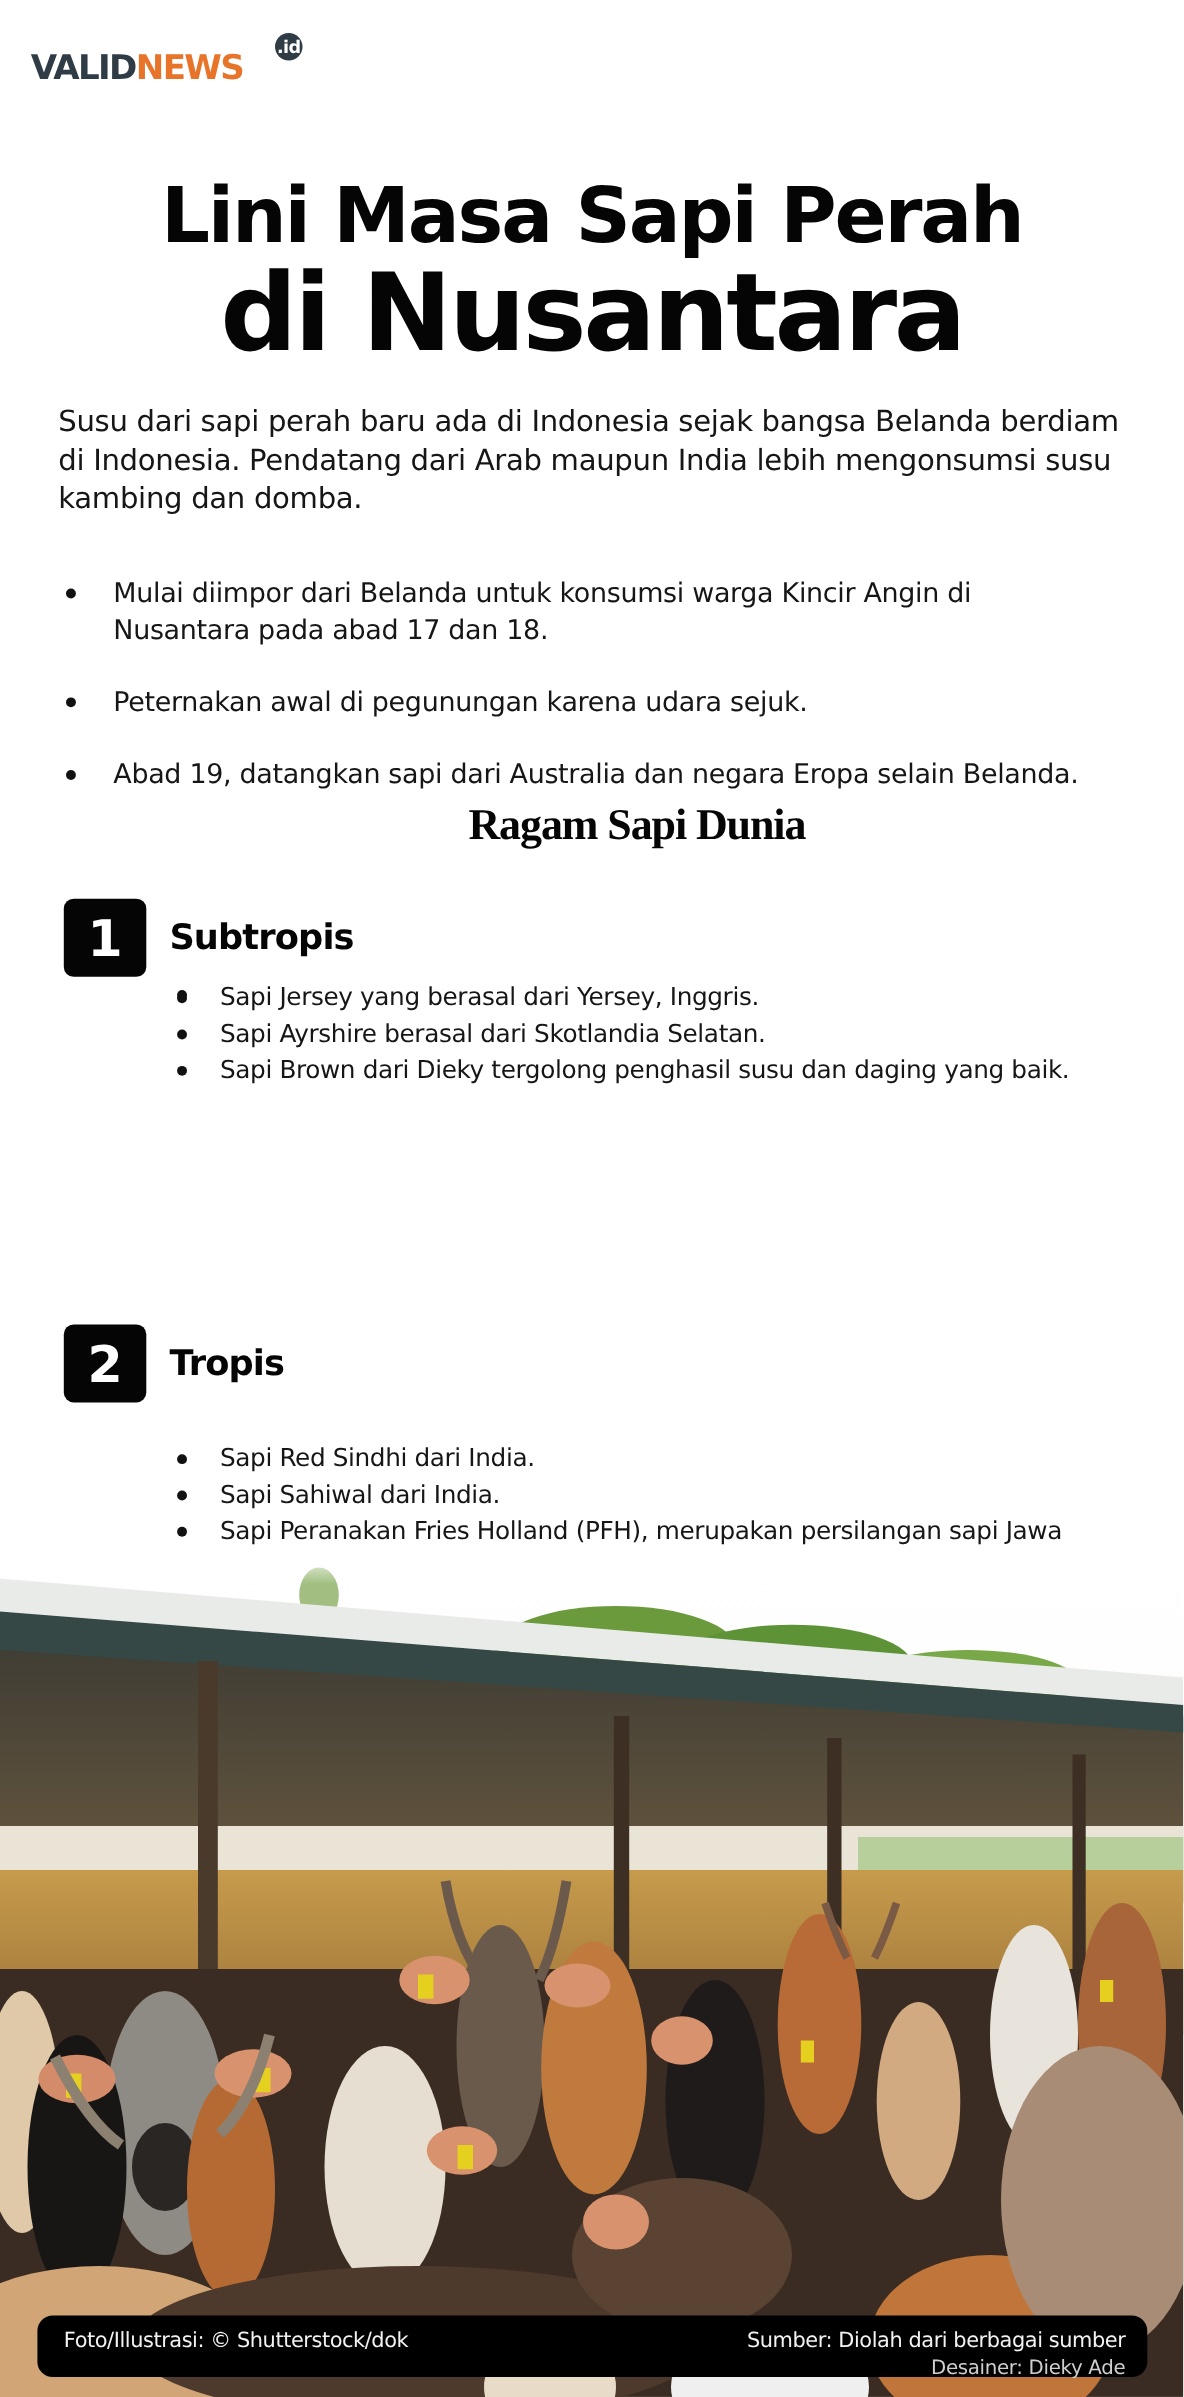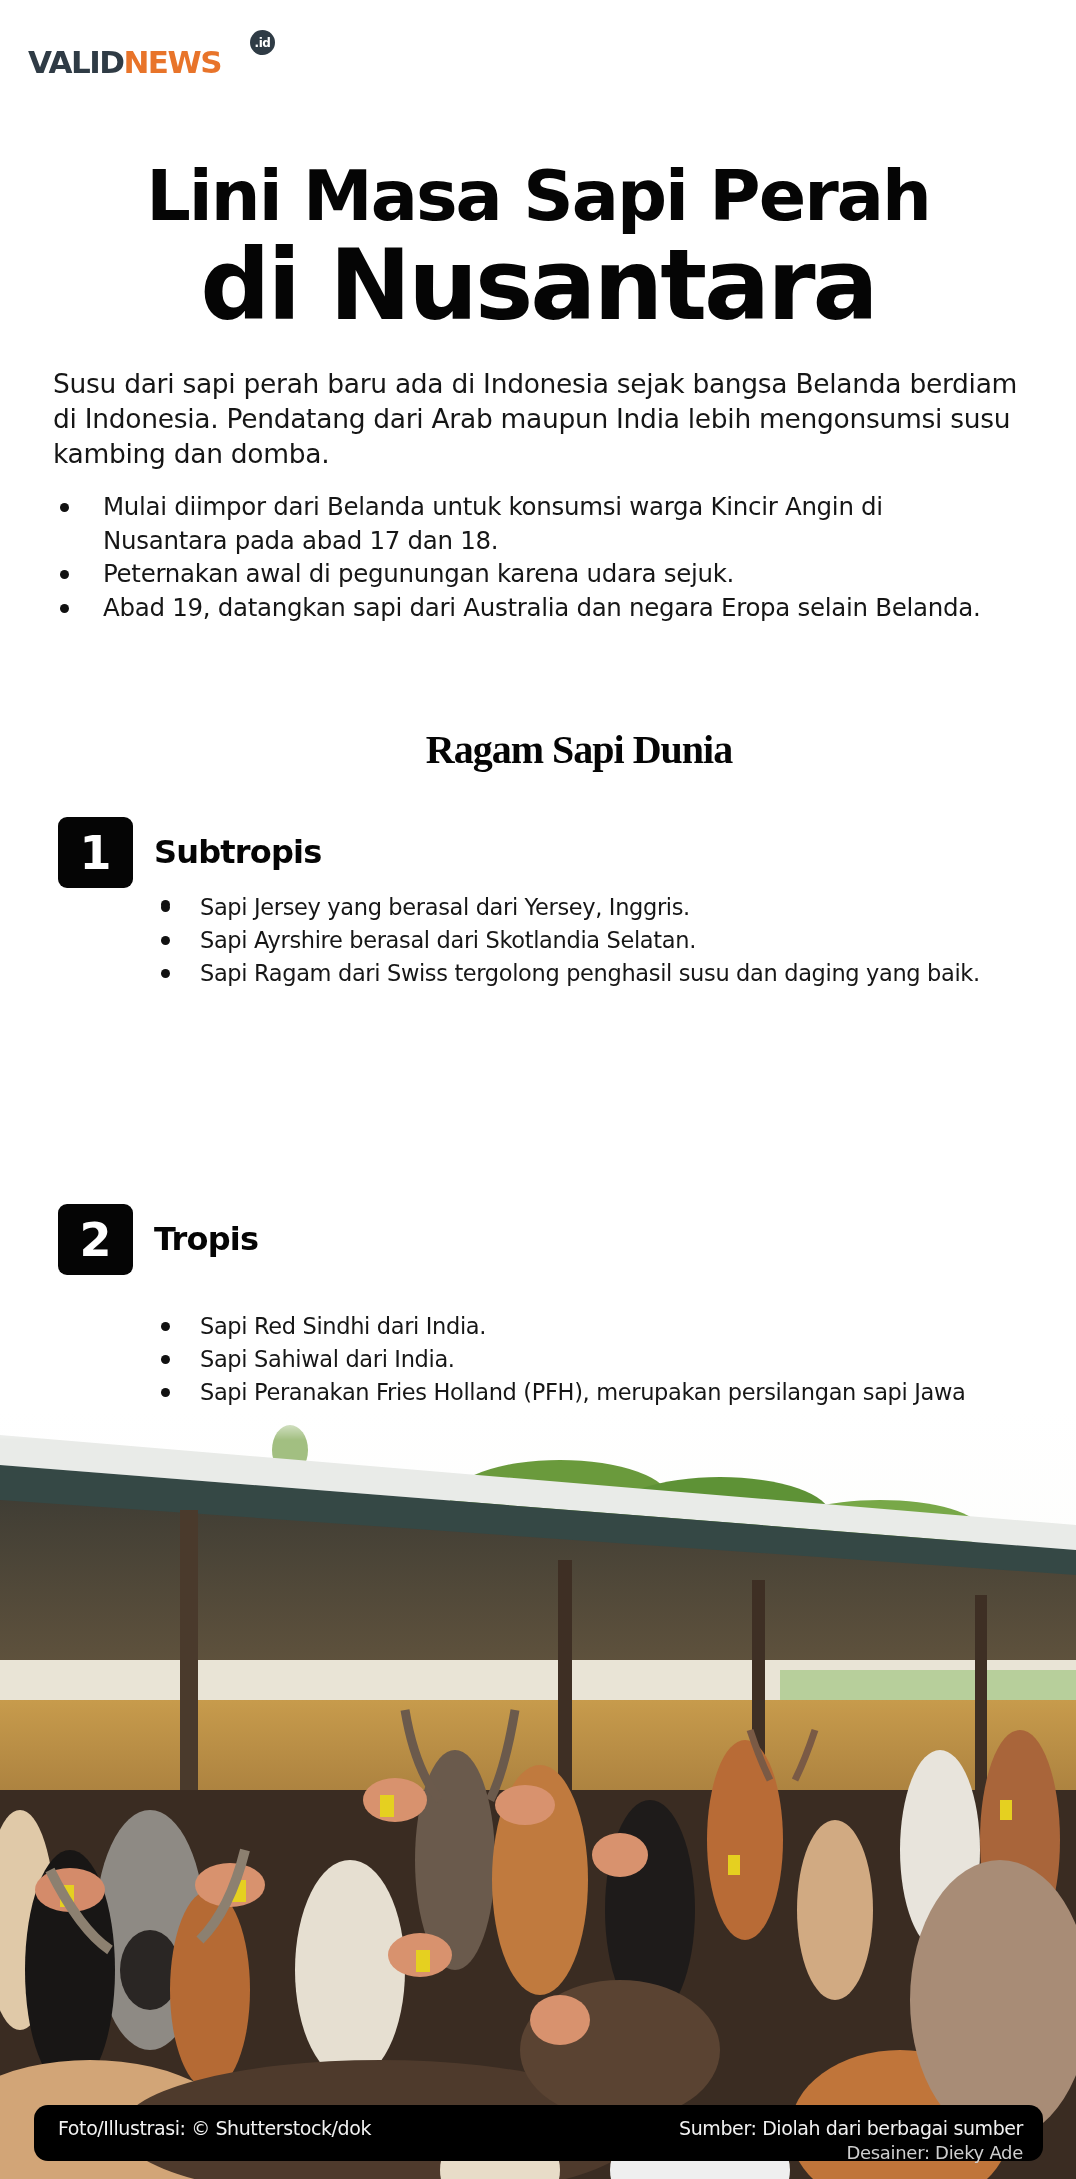--- a/index.html
+++ b/index.html
@@ -3,34 +3,34 @@
 <meta charset="utf-8">
 <style>
   * { box-sizing: border-box; margin: 0; padding: 0; }
   html, body { width: 1076px; height: 2179px; background: #ffffff; overflow: hidden; }
   body { position: relative; font-family: "Liberation Sans", "DejaVu Sans", sans-serif; color: #111111; }
 
   
   .logo { position: absolute; left: 28px; top: 44px; height: 34px; display: flex; align-items: flex-end; }
   .logo-valid { font-family: "DejaVu Sans", sans-serif; font-weight: bold; font-size: 31px; letter-spacing: -1.5px; color: #2f3b45; line-height: 1; }
   .logo-news { font-family: "DejaVu Sans", sans-serif; font-weight: bold; font-size: 31px; letter-spacing: -1.5px; color: #e8742a; line-height: 1; }
-  .logo-id { position: absolute; left: 222px; top: -14px; width: 25px; height: 25px; border-radius: 50%; background: #2f3b45; color: #fff; font-family: "DejaVu Sans", sans-serif; font-weight: bold; font-size: 12px; display: flex; align-items: center; justify-content: center; letter-spacing: -0.5px; }
+  .logo-id { position: absolute; left: 222px; top: -14px; width: 25px; height: 25px; border-radius: 50%; background: #2f3b45; color: #fff; font-family: "DejaVu Sans", sans-serif; font-weight: bold; font-size: 16px; display: flex; align-items: center; justify-content: center; letter-spacing: -0.5px; }
 
   
   .title { position: absolute; left: 0; width: 1076px; text-align: center; font-family: "DejaVu Sans", sans-serif; font-weight: bold; color: #050505; }
   .title-1 { top: 156px; font-size: 70px; letter-spacing: -2px; line-height: 80px; }
   .title-2 { top: 232px; font-size: 98px; letter-spacing: -3px; line-height: 106px; }
 
   
   .intro { position: absolute; left: 53px; top: 366px; width: 980px; font-family: "DejaVu Sans", sans-serif; font-size: 26.5px; line-height: 35px; color: #161616; letter-spacing: -0.3px; }
   .blist { position: absolute; font-family: "DejaVu Sans", sans-serif; color: #161616; list-style: none; }
   .blist li { position: relative; }
   .blist li .dot { position: absolute; border-radius: 50%; background: #111; }
   .intro-list { left: 53px; top: 490px; width: 960px; font-size: 24.5px; line-height: 33.5px; letter-spacing: -0.3px; }
-  .intro-list li { padding-left: 50px; }
+  .intro-list li { padding-left: 50px; margin-top: 32px; }
   .intro-list li .dot { left: 7px; top: 13px; width: 9px; height: 9px; }
 
   .section-heading { position: absolute; left: 0; width: 1076px; top: 722px; text-align: center; font-family: Liberation Serif, serif; font-weight: bold; font-size: 40px; letter-spacing: -1px; color: #050505; line-height: 56px; margin-left: 41px; }
 
   .num-box { position: absolute; left: 58px; width: 75px; height: 71px; background: #050505; border-radius: 9px; color: #fff; font-family: "DejaVu Sans", sans-serif; font-weight: bold; font-size: 46px; display: flex; align-items: center; justify-content: center; }
   .cat-title { position: absolute; left: 154px; font-family: "DejaVu Sans", sans-serif; font-weight: bold; font-size: 32px; letter-spacing: -0.8px; color: #050505; line-height: 40px; }
 
   .cat-list { left: 160px; width: 860px; font-size: 22.5px; line-height: 30.5px; letter-spacing: -0.35px; }
   .cat-list li { padding-left: 40px; margin-bottom: 2.5px; }
   .cat-list li .dot { left: 1px; top: 11px; width: 9px; height: 9px; }
@@ -65,21 +65,21 @@
 </ul>
 
 <h2 class="section-heading">Ragam Sapi Dunia</h2>
 
 <div class="num-box" style="top:817px;">1</div>
 <h3 class="cat-title" style="top:832px;">Subtropis</h3>
 <ul class="blist cat-list" style="top:889px;">
   <li><span class="dot"></span></li>
   <li><span class="dot"></span><span>Sapi Jersey yang berasal dari Yersey, Inggris.</span></li>
   <li><span class="dot"></span><span>Sapi Ayrshire berasal dari Skotlandia Selatan.</span></li>
-  <li><span class="dot"></span><span>Sapi Ragam dari Swiss tergolong penghasil susu dan daging yang baik.</span></li>
+  <li><span class="dot"></span><span>Sapi Brown dari Dieky tergolong penghasil susu dan daging yang baik.</span></li>
 </ul>
 
 <div class="num-box" style="top:1204px;">2</div>
 <h3 class="cat-title" style="top:1219px;">Tropis</h3>
 <ul class="blist cat-list" style="top:1311px;">
   <li><span class="dot"></span><span>Sapi Red Sindhi dari India.</span></li>
   <li><span class="dot"></span><span>Sapi Sahiwal dari India.</span></li>
   <li><span class="dot"></span><span>Sapi Peranakan Fries Holland (PFH), merupakan persilangan sapi Jawa atau Madura dengan sapi FH.</span></li>
 </ul>
 

